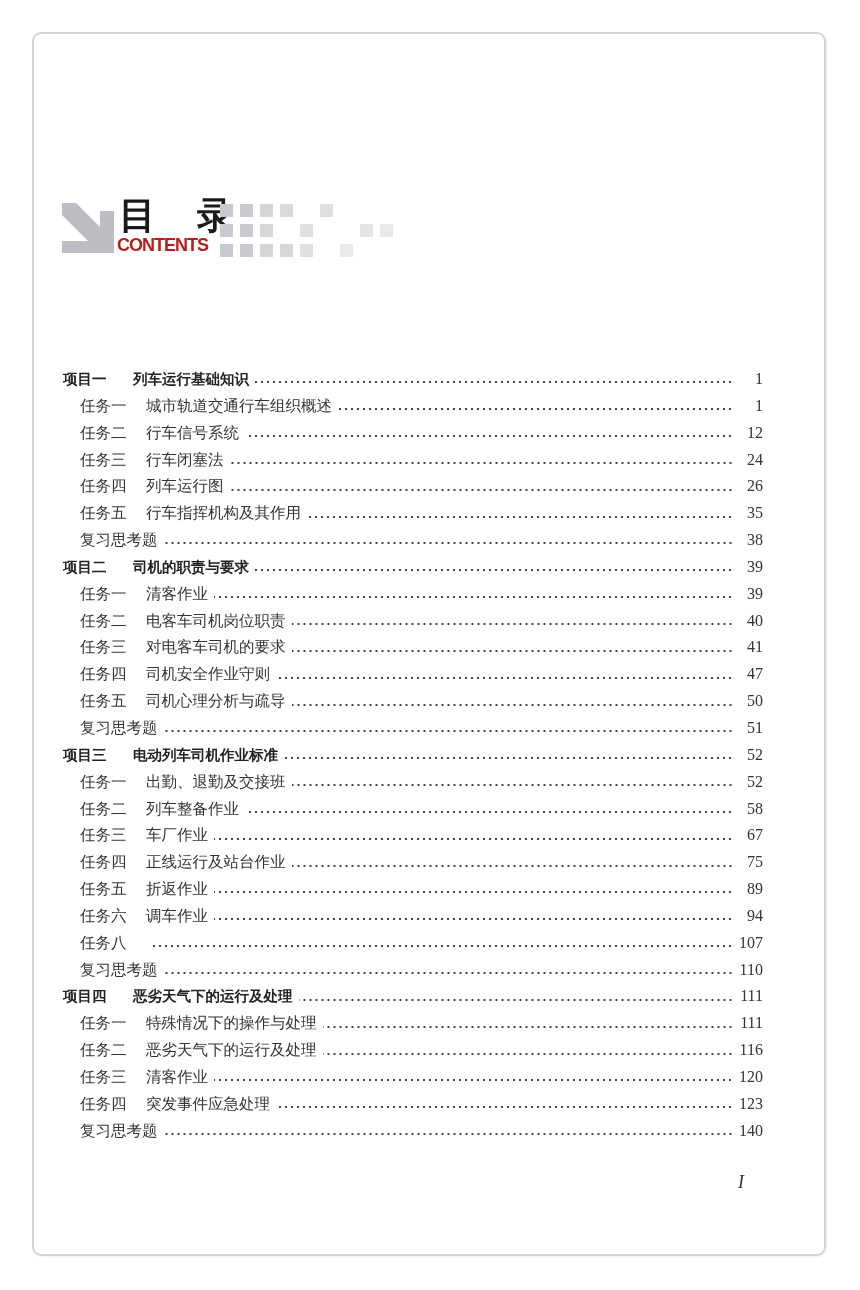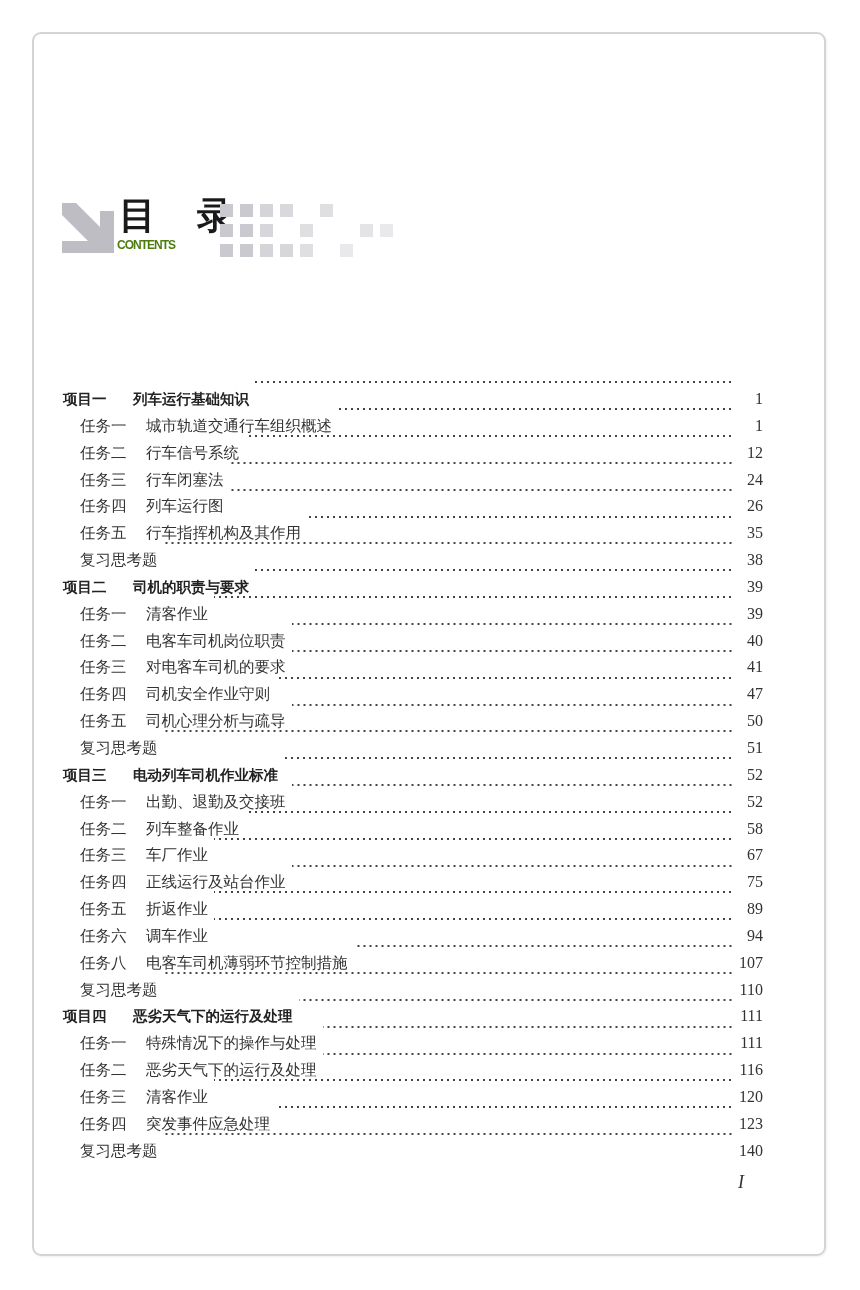--- a/index.html
+++ b/index.html
@@ -14,35 +14,35 @@
     box-shadow: 1px 1px 2px rgba(0,0,0,0.06);
   }
   .header-logo { position: absolute; left: 62px; top: 200px; width: 340px; height: 56px; }
   .arrow-icon { position: absolute; left: 0; top: 3px; width: 52px; height: 50px; }
   .title-cn {
     position: absolute; left: 57px; top: -4px; font-family: "DejaVu Sans", "Liberation Sans", sans-serif;
     font-weight: bold; font-size: 37px; letter-spacing: 14px; color: #1a1a1a; line-height: 40px;
   }
   .title-en {
     position: absolute; left: 55px; top: 35px; font-family: "Liberation Sans", "DejaVu Sans", sans-serif;
-    font-weight: bold; font-size: 12px; color: #4d7c0f; letter-spacing: -1px; line-height: 20px;
+    font-weight: bold; font-size: 18px; color: #b91c1c; letter-spacing: -1px; line-height: 20px;
   }
   .squares { position: absolute; left: 158px; top: 4px; }
   .sq { position: absolute; width: 13px; height: 13px; background: #c9c9cf; }
 
   .toc { position: absolute; left: 63px; top: 366px; width: 700px; }
   .toc-row {
     display: flex; align-items: baseline; height: 26.85px; line-height: 26.85px;
     font-size: 15.5px; white-space: nowrap;
   }
   .toc-row.project { font-family: "DejaVu Sans", "Liberation Sans", sans-serif; font-weight: bold; font-size: 14.5px; color: #222; }
   .toc-row.task, .toc-row.review { padding-left: 17px; color: #333; }
   .label-num { display: inline-block; min-width: 66px; font-family: Liberation Serif, serif; }
   .toc-row.project .label-num { min-width: 70px; }
-  .label-title { display: inline-block; margin-top: 20px; }
+  .label-title { display: inline-block; }
   .leader {
     flex: 1; margin: 0 6px; height: 2px; align-self: center; margin-top: 6px;
     background-image: radial-gradient(circle, #444 0.9px, transparent 1.1px);
     background-size: 6px 2px; background-repeat: repeat-x; background-position: right center;
   }
   .page-num {
     font-family: "Liberation Serif", "DejaVu Serif", serif; font-size: 16px; font-weight: normal;
     color: #333; min-width: 24px; text-align: right;
   }
   .folio {
@@ -202,21 +202,20 @@
       <span class="page-num">89</span>
     </div>
     <div class="toc-row task">
       <span class="label-num">任务六</span>
       <span class="label-title">调车作业</span>
       <span class="leader"></span>
       <span class="page-num">94</span>
     </div>
     <div class="toc-row task">
       <span class="label-num">任务八</span>
-      <span class="label-title">电客车司机薄弱环节控制措施</span>
       <span class="leader"></span>
       <span class="page-num">107</span>
     </div>
     <div class="toc-row review">
       <span class="label-title">复习思考题</span>
       <span class="leader"></span>
       <span class="page-num">110</span>
     </div>
     <div class="toc-row project">
       <span class="label-num">项目四</span>

